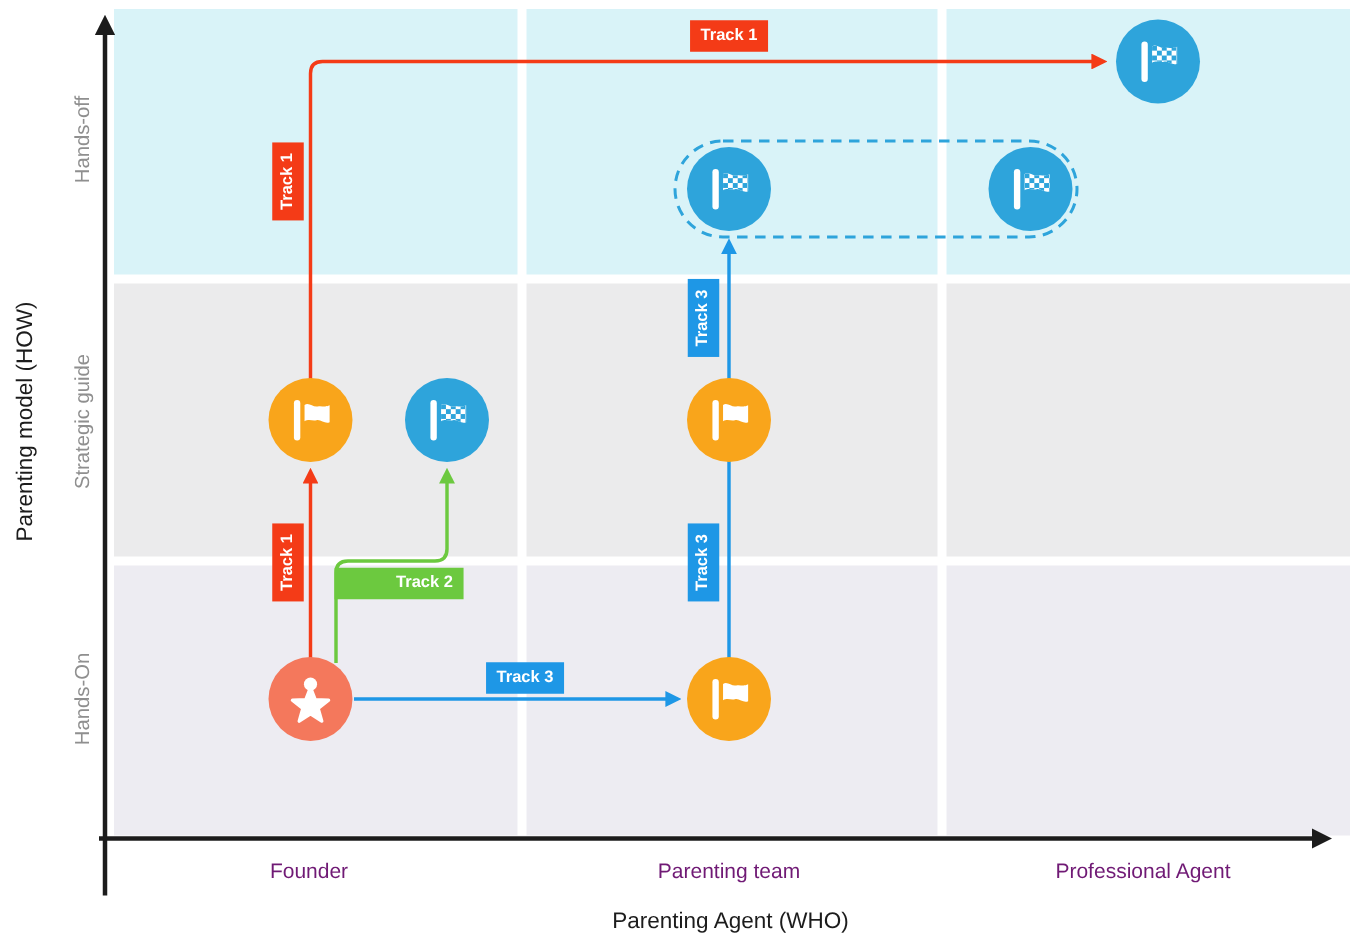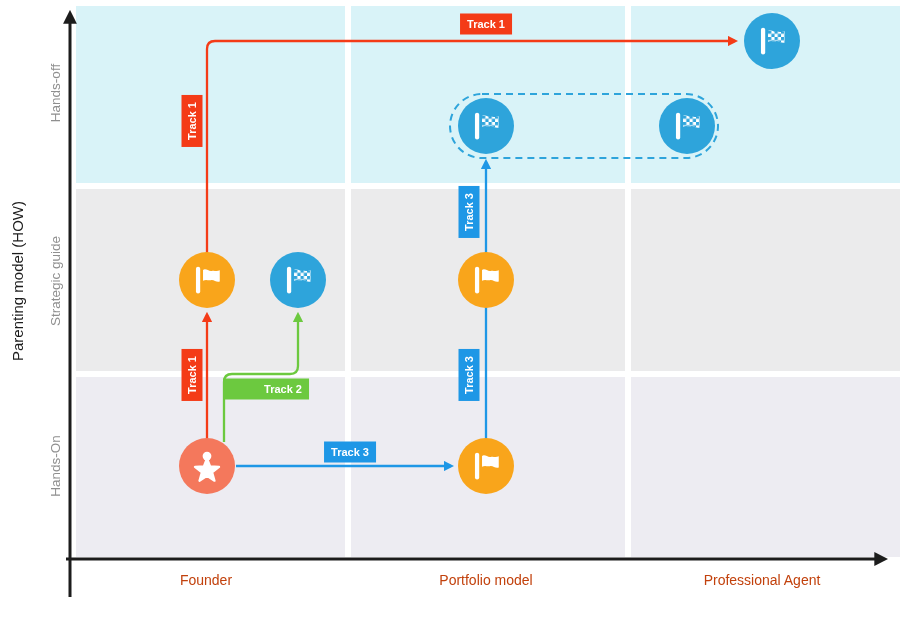--- a/index.html
+++ b/index.html
@@ -32,21 +32,21 @@
   .c-t1-top{left:486px;top:24px;}
   .c-t1-upper{left:192px;top:121px;}
   .c-t1-lower{left:192px;top:375px;}
   .c-t2{left:266px;top:389px;padding-left:41px;}
   .c-t3-mid{left:350px;top:452px;}
   .c-t3-upper{left:469px;top:212px;}
   .c-t3-lower{left:469px;top:375px;}
   
   .axis-text{position:absolute;transform:translate(-50%,-50%);white-space:nowrap;}
   .axis-text.vert{transform:translate(-50%,-50%) rotate(-90deg);}
-  .tick{color:#c2410c;font-size:14px;}
+  .tick{color:#701a75;font-size:14px;}
   .tick-y{color:#8f8f8f;font-size:13.5px;}
   .axis-title{color:#1c1c1c;font-size:15px;}
   .t-ytitle{left:17px;top:281px;}
   .t-yoff{left:55px;top:93px;}
   .t-ystrat{left:55px;top:281px;}
   .t-yon{left:55px;top:466px;}
   .t-xfounder{left:206px;top:580px;}
   .t-xportfolio{left:486px;top:580px;}
   .t-xboard{left:762px;top:580px;}
   .t-xtitle{left:487px;top:614px;}
@@ -163,16 +163,17 @@
   <div class="chip blue c-t3-mid">Track 3</div>
   <div class="chip blue vert c-t3-upper">Track 3</div>
   <div class="chip blue vert c-t3-lower">Track 3</div>
 
   <div class="axis-text vert axis-title t-ytitle">Parenting model (HOW)</div>
   <div class="axis-text vert tick-y t-yoff">Hands-off</div>
   <div class="axis-text vert tick-y t-ystrat">Strategic guide</div>
   <div class="axis-text vert tick-y t-yon">Hands-On</div>
 
   <div class="axis-text tick t-xfounder">Founder</div>
-  <div class="axis-text tick t-xportfolio">Portfolio model</div>
+  <div class="axis-text tick t-xportfolio">Parenting team</div>
   <div class="axis-text tick t-xboard">Professional Agent</div>
+  <div class="axis-text axis-title t-xtitle">Parenting Agent (WHO)</div>
 
 </div>
 
 </body></html>

